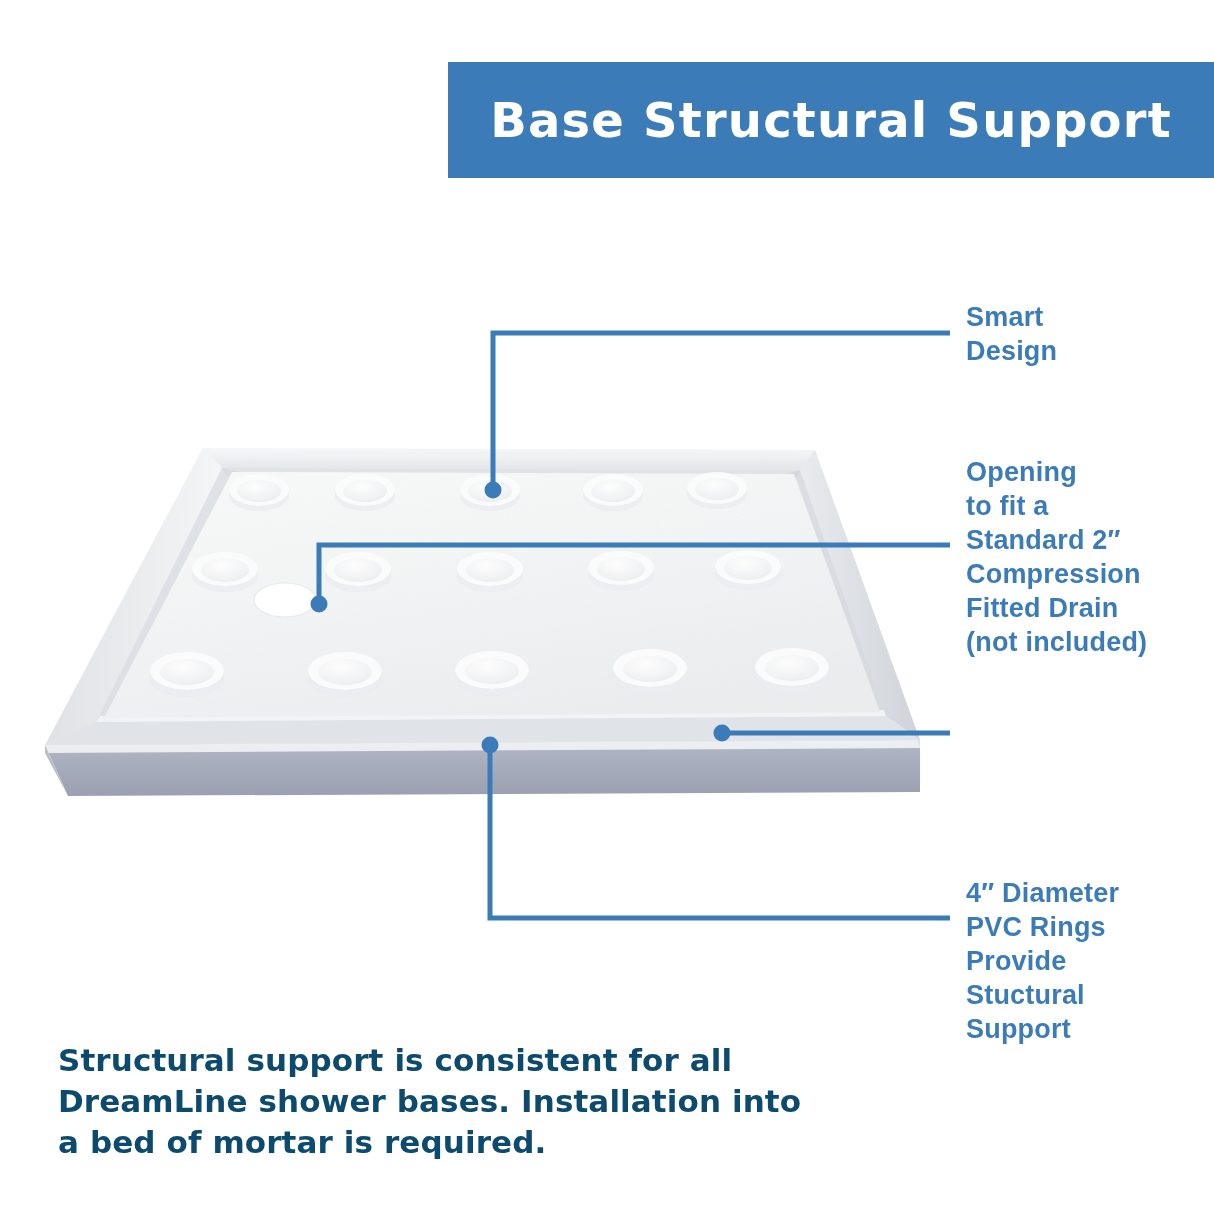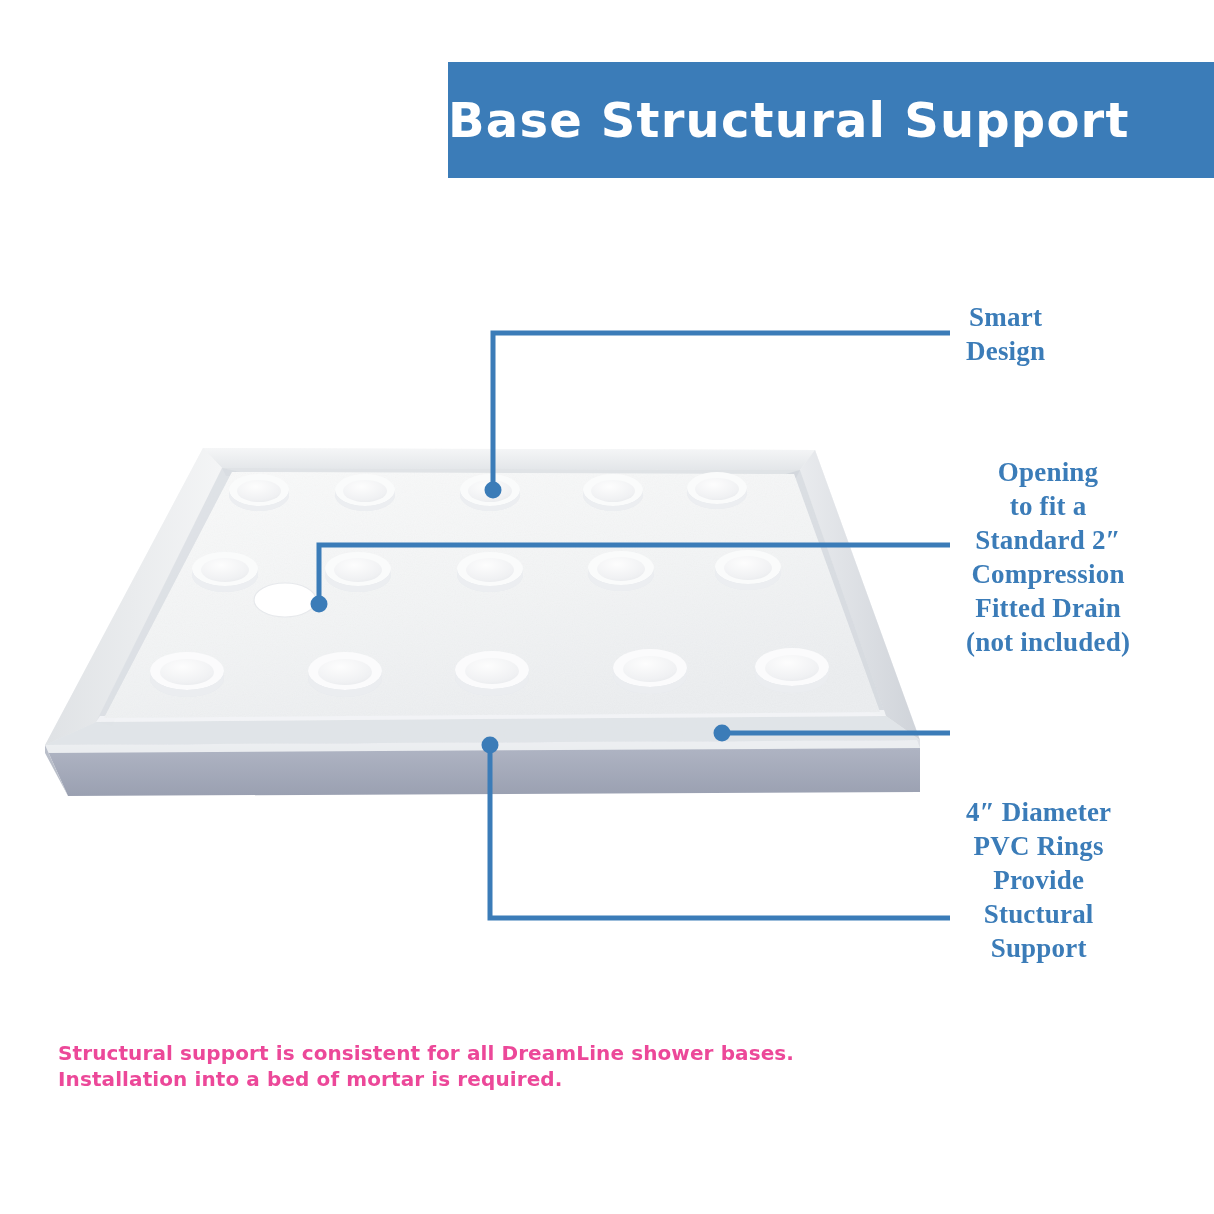--- a/index.html
+++ b/index.html
@@ -12,57 +12,56 @@
     position:relative;
   }
   #stage{position:absolute;inset:0;width:1214px;height:1214px;}
 
   
   .banner{
     position:absolute;
     left:448px; top:62px;
     width:766px; height:116px;
     background:#3b7cb8;
-    display:flex; align-items:center; 
+    display:flex; align-items:center; justify-content:center;
   }
   .banner-title{
     color:#ffffff;
     font-size:48px;
     font-weight:bold;
     letter-spacing:1.2px;
     white-space:nowrap;
     line-height:1;
     font-family:"DejaVu Sans", sans-serif;
   }
 
   
   .callout{
     position:absolute;
     color:#3b7cb8;
     font-weight:bold;
     font-size:27px;
     line-height:1.26;
     letter-spacing:0.2px;
-    font-family:Liberation Serif, serif;
+    font-family:Liberation Sans, sans-serif;
     white-space:pre-line;
-    text-align:center;
   }
   #callout-smart-design{ left:966px; top:300px; }
   #callout-drain{       left:966px; top:455px; }
   #callout-fiberglass{  left:966px; top:702px; }
-  #callout-pvc-rings{   left:966px; top:795px; }
+  #callout-pvc-rings{   left:966px; top:876px; }
 
   
   .footer-note{
     position:absolute;
     left:58px; top:1040px;
     width:760px;
-    color:#ec4899;
+    color:#0c4a6e;
     font-weight:bold;
-    font-size:20px;
+    font-size:31px;
     line-height:1.32;
     letter-spacing:0.1px;
     font-family:"DejaVu Sans", sans-serif;
   }
 
   
   svg.art{position:absolute;left:0;top:0;width:1214px;height:1214px;}
 </style>
 </head>
 <body>

